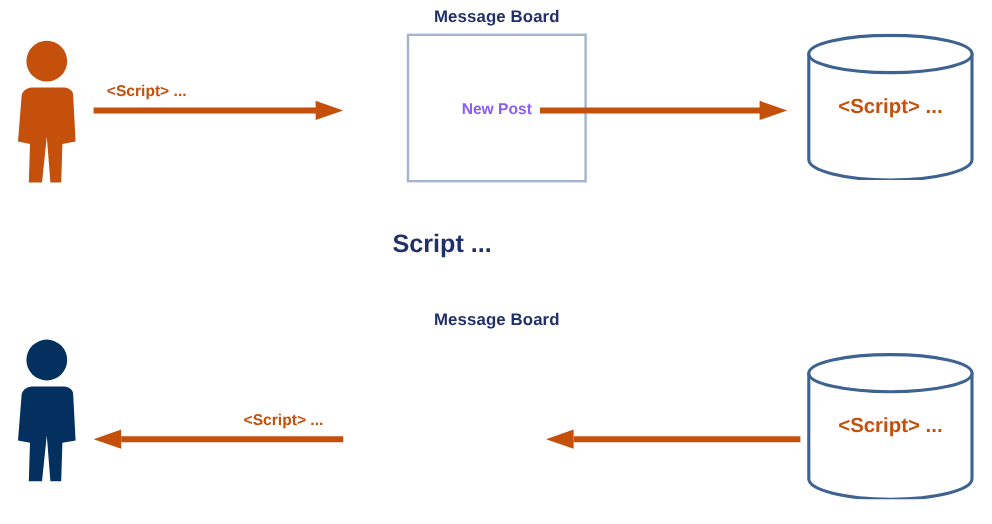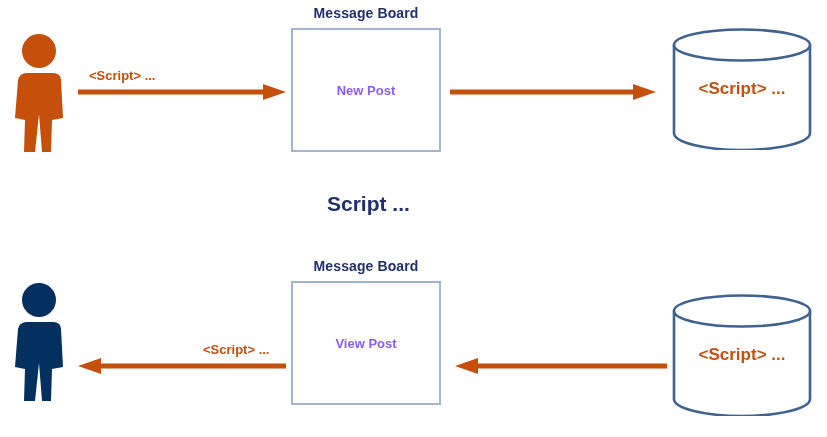--- a/index.html
+++ b/index.html
@@ -16,21 +16,21 @@
     height: 437px;
     background: #ffffff;
     overflow: hidden;
   }
 
   
   .person { position: absolute; }
   .person svg { display: block; width: 100%; height: 100%; }
 
   
-  .board-group { position: absolute; }
+  .board-group { position: absolute; margin-left: 48px; }
   .board-title {
     position: absolute;
     left: 0;
     top: 0;
     width: 100%;
     text-align: center;
     font-size: 14px;
     font-weight: bold;
     color: #20306B;
     letter-spacing: 0.1px;
@@ -158,23 +158,20 @@
   <div class="arrow" style="left:78px; top:358px; width:208px; height:16px;">
     <svg viewBox="0 0 208 16" xmlns="http://www.w3.org/2000/svg">
       <line x1="23" y1="8" x2="208" y2="8" stroke="#C4500C" stroke-width="5"></line>
       <polygon points="23,0 0,8 23,16" fill="#C4500C"></polygon>
     </svg>
   </div>
   <div class="arrow-label" style="left:203px; top:342px;">&lt;Script&gt; ...</div>
 
   <div class="board-group" style="left:291px; top:258px; width:150px; height:147px;">
     <div class="board-title">Message Board</div>
-    <div class="board-box">
-      <div class="board-label">View Post</div>
-    </div>
   </div>
 
   <div class="arrow" style="left:455px; top:358px; width:212px; height:16px;">
     <svg viewBox="0 0 212 16" xmlns="http://www.w3.org/2000/svg">
       <line x1="23" y1="8" x2="212" y2="8" stroke="#C4500C" stroke-width="5"></line>
       <polygon points="23,0 0,8 23,16" fill="#C4500C"></polygon>
     </svg>
   </div>
 
   <div class="db" style="left:671px; top:294px; width:142px; height:122px;">

